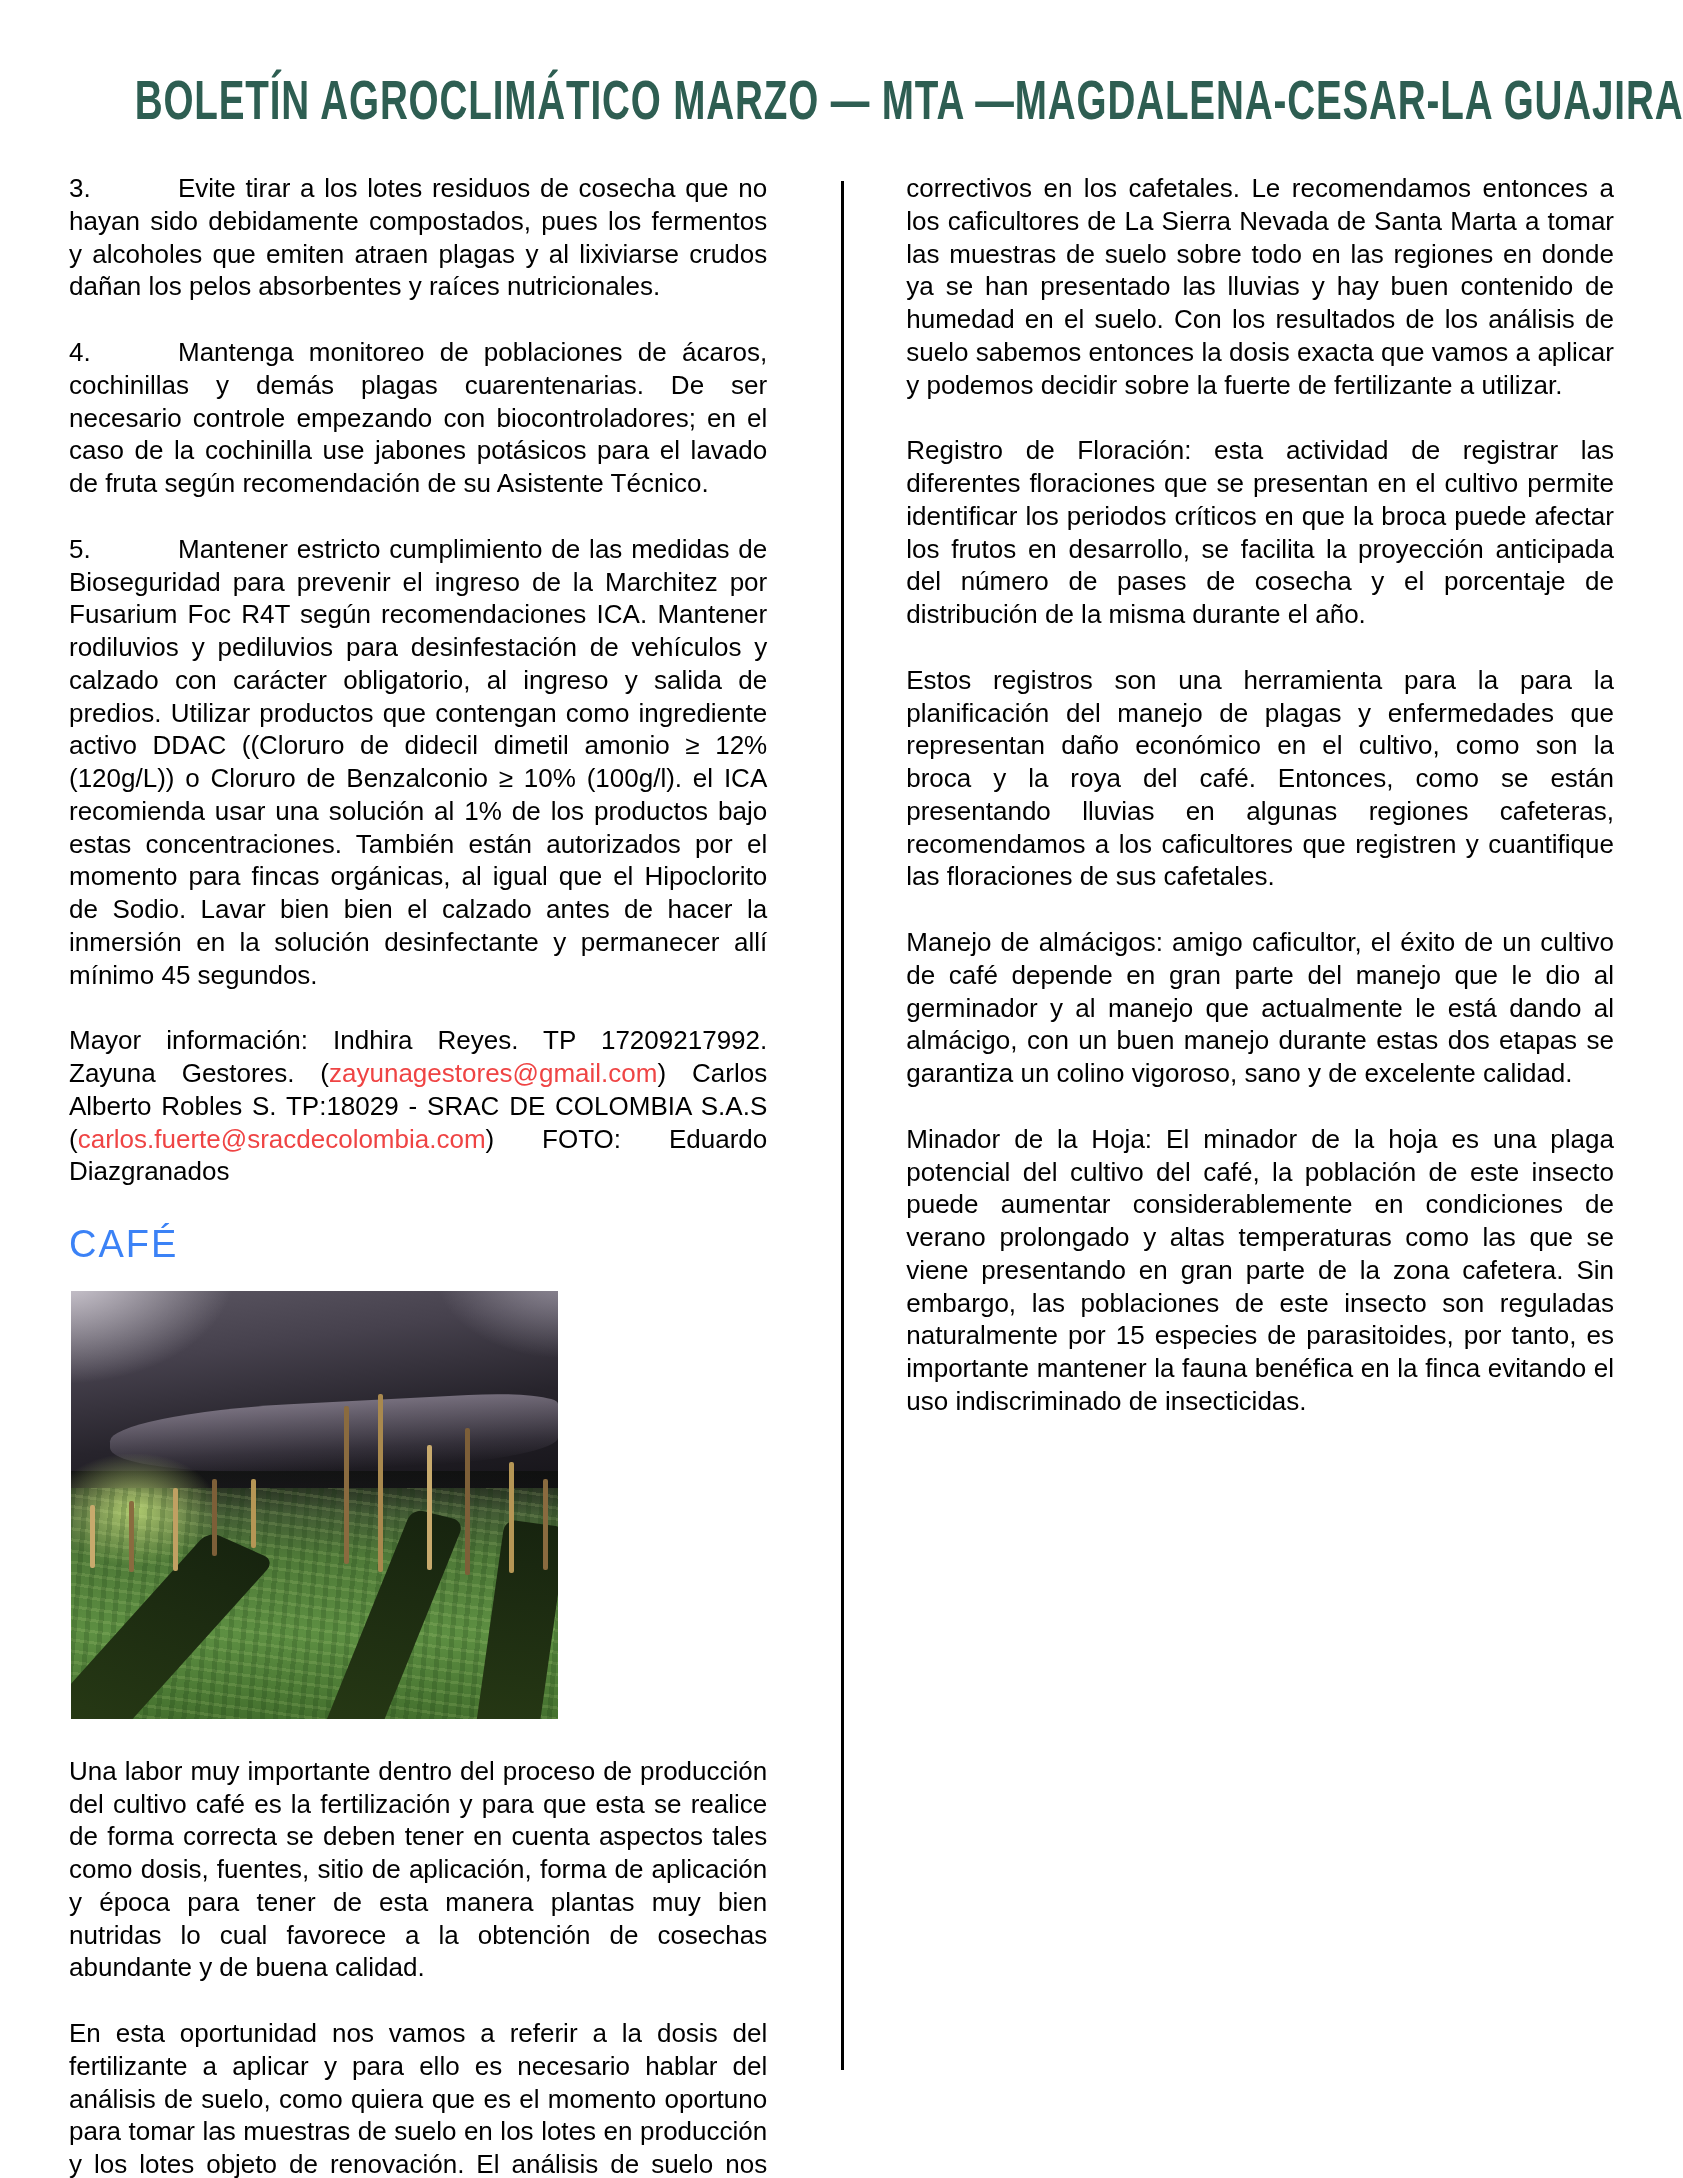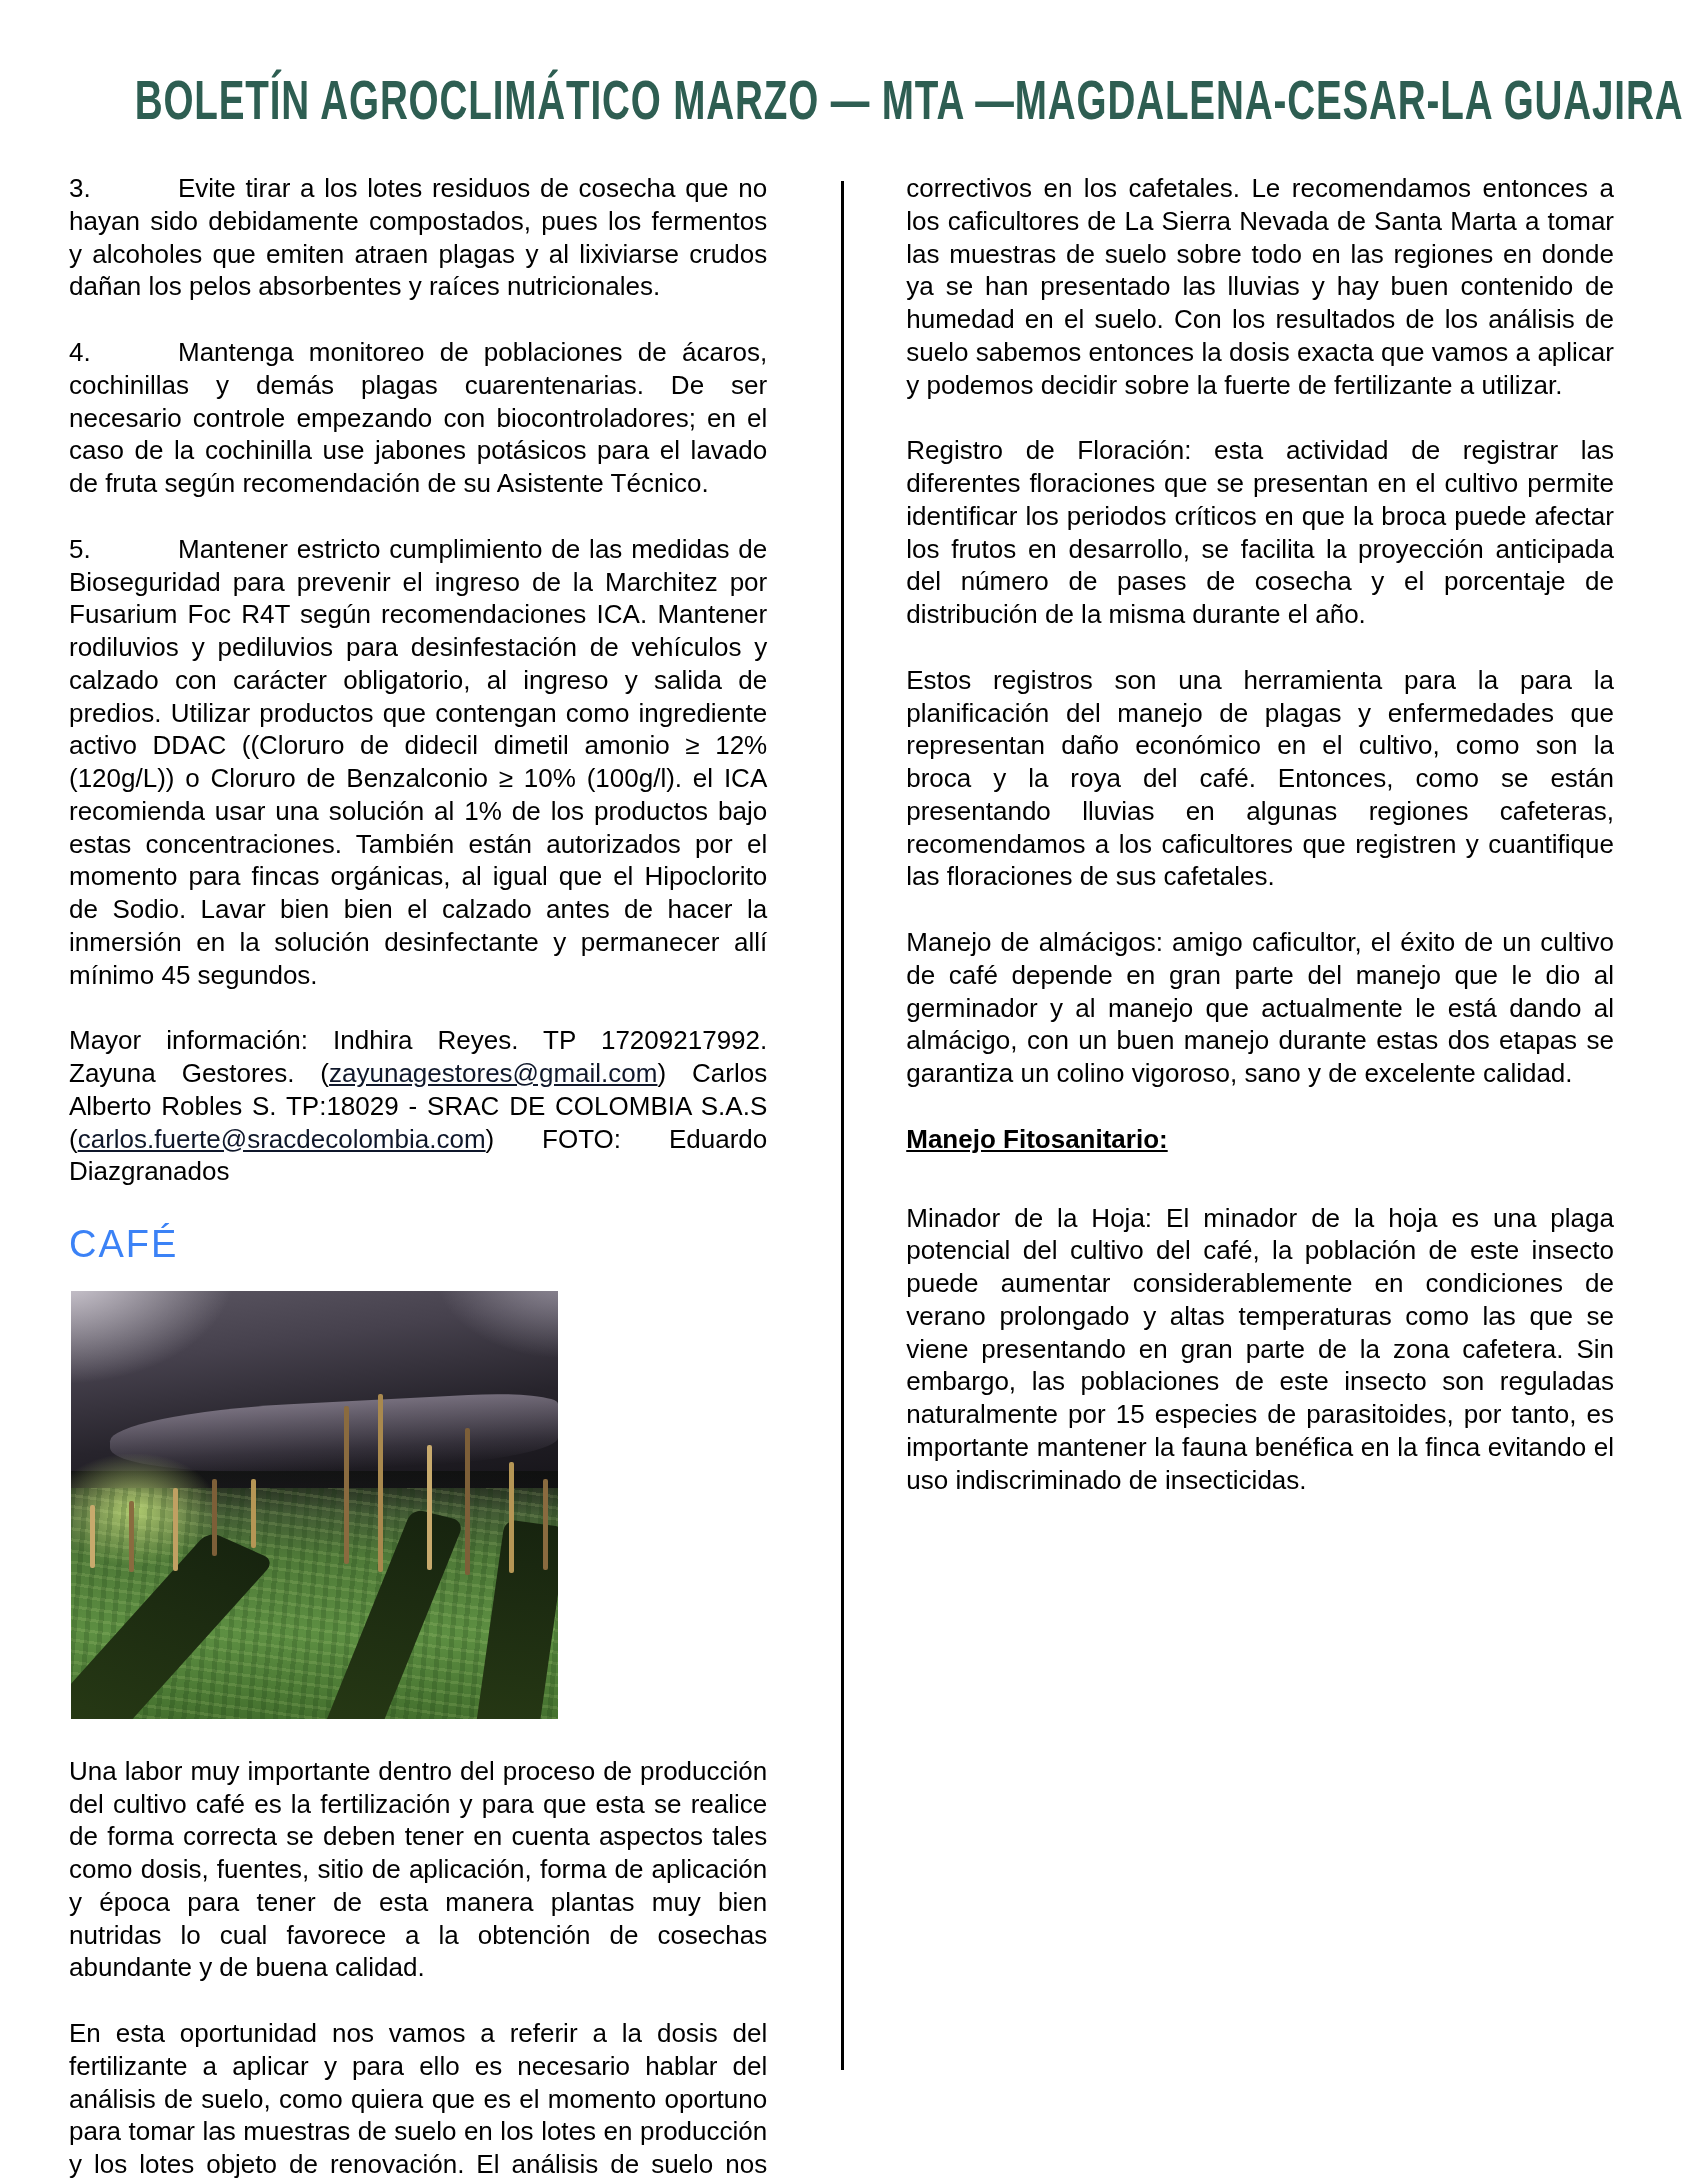--- a/index.html
+++ b/index.html
@@ -32,21 +32,21 @@
   .col.right{width:743px;margin-left:139px;}
   .divider{
     position:absolute;
     left:841px;top:181px;
     width:3px;height:1889px;
     background:#000;
   }
   p.para{margin:0 0 33px 0;}
   .pnum{display:inline-block;width:109px;}
   .b{font-weight:400;}
-  .link{color:#0f172a;text-decoration:underline;cursor:pointer;}
+  .link{color:#ef4444;cursor:pointer;}
   .small{font-size:21px;}
   .cafe{
     margin:10px 0 22px 0;
     font-size:38px;
     font-weight:400;
     letter-spacing:2px;
     color:#3b82f6;
   }
   .subhead{
     margin:0 0 30px 0;
@@ -159,20 +159,19 @@
       <p class="para"><span>Una labor muy importante dentro del proceso de producción del cultivo café es la fertilización y para que esta se realice de forma correcta se deben tener en cuenta aspectos tales como dosis, fuentes, sitio de aplicación, forma de aplicación y época para tener de esta manera plantas muy bien nutridas lo cual favorece a la obtención de cosechas abundante y de buena calidad.</span></p>
       <p class="para"><span>En esta oportunidad nos vamos a referir a la dosis del fertilizante a aplicar y para ello es necesario hablar del análisis de suelo, como quiera que es el momento oportuno para tomar las muestras de suelo en los lotes en producción y los lotes objeto de renovación. El análisis de suelo nos permite conocer la disponibilidad de nutriente en el suelo y tomar decisiones sobre el uso de enmiendas y</span></p>
     </div>
 
     <div class="col right">
       <p class="para"><span>correctivos en los cafetales. Le recomendamos entonces a los caficultores de La Sierra Nevada de Santa Marta a tomar las muestras de suelo sobre todo en las regiones en donde ya se han presentado las lluvias y hay buen contenido de humedad en el suelo. Con los resultados de los análisis de suelo sabemos entonces la dosis exacta que vamos a aplicar y podemos decidir sobre la fuerte de fertilizante a utilizar.</span></p>
       <p class="para"><span>Registro de Floración: esta actividad de registrar las diferentes floraciones que se presentan en el cultivo permite identificar los periodos críticos en que la broca puede afectar los frutos en desarrollo, se facilita la proyección anticipada del número de pases de cosecha y el porcentaje de distribución de la misma durante el año.</span></p>
       <p class="para"><span>Estos registros son una herramienta para la para la planificación del manejo de plagas y enfermedades que representan daño económico en el cultivo, como son la broca y la roya del café. Entonces, como se están presentando lluvias en algunas regiones cafeteras, recomendamos a los caficultores que registren y cuantifique las floraciones de sus cafetales.</span></p>
       <p class="para"><span>Manejo de almácigos: amigo caficultor, el éxito de un cultivo de café depende en gran parte del manejo que le dio al germinador y al manejo que actualmente le está dando al almácigo, con un buen manejo durante estas dos etapas se garantiza un colino vigoroso, sano y de excelente calidad.</span></p>
 
-      <h3 class="subhead mt-extra">Manejo Fitosanitario:</h3>
 
       <p class="para"><span>Minador de la Hoja: El minador de la hoja es una plaga potencial del cultivo del café, la población de este insecto puede aumentar considerablemente en condiciones de verano prolongado y altas temperaturas como las que se viene presentando en gran parte de la zona cafetera. Sin embargo, las poblaciones de este insecto son reguladas naturalmente por 15 especies de parasitoides, por tanto, es importante mantener la fauna benéfica en la finca evitando el uso indiscriminado de insecticidas.</span></p>
     </div>
 
   </div>
 </div>
 
 
 </body></html>

